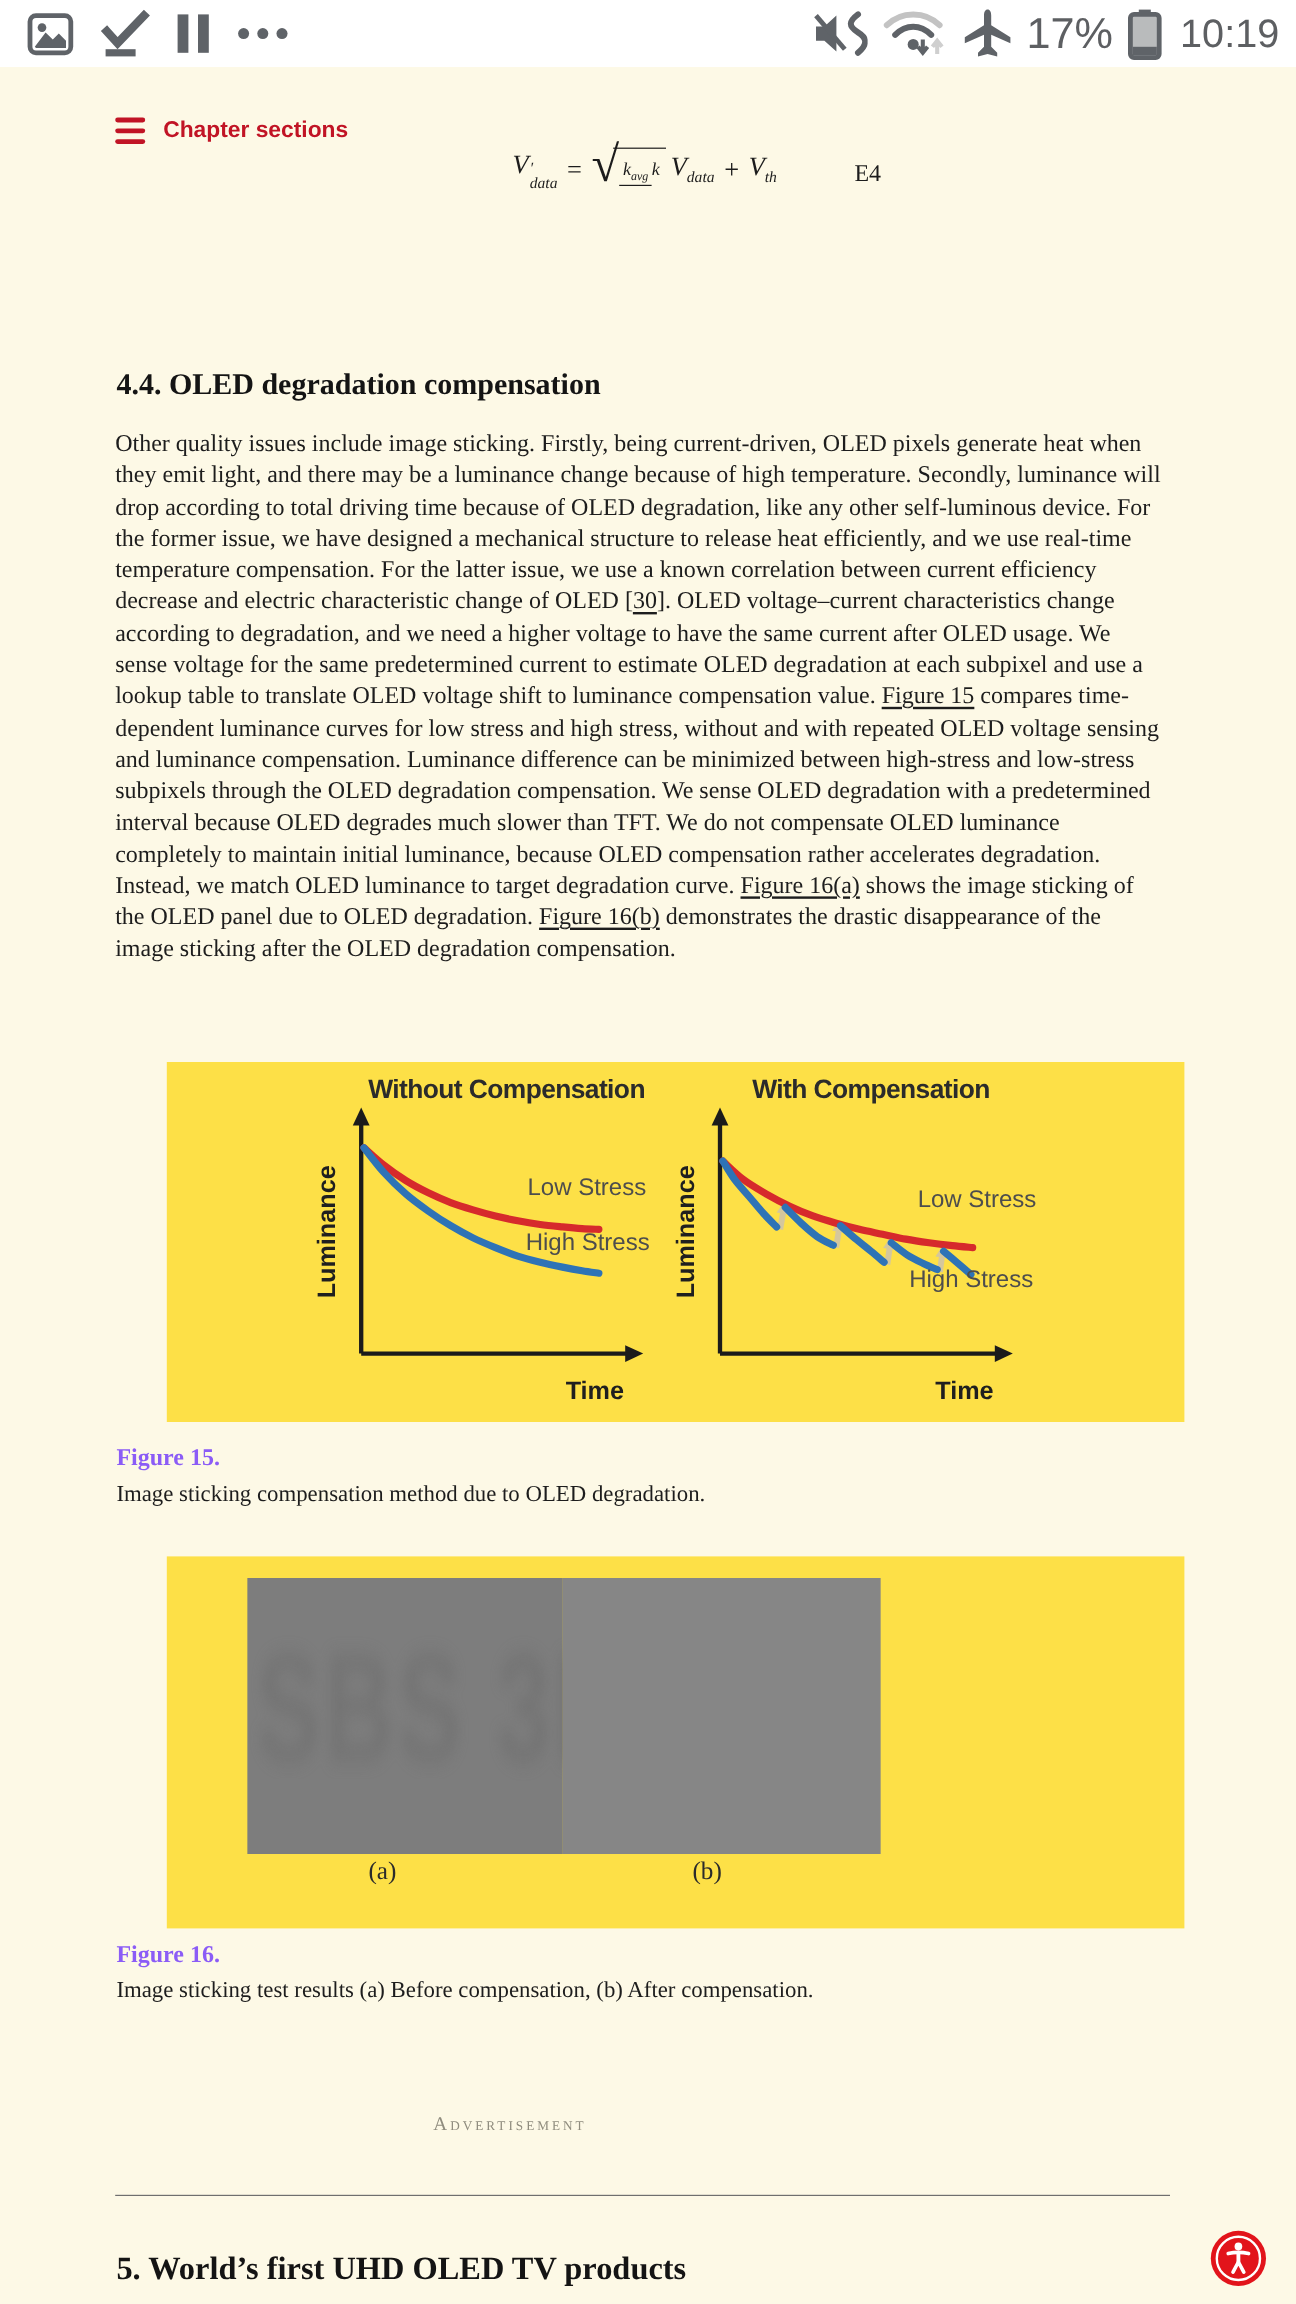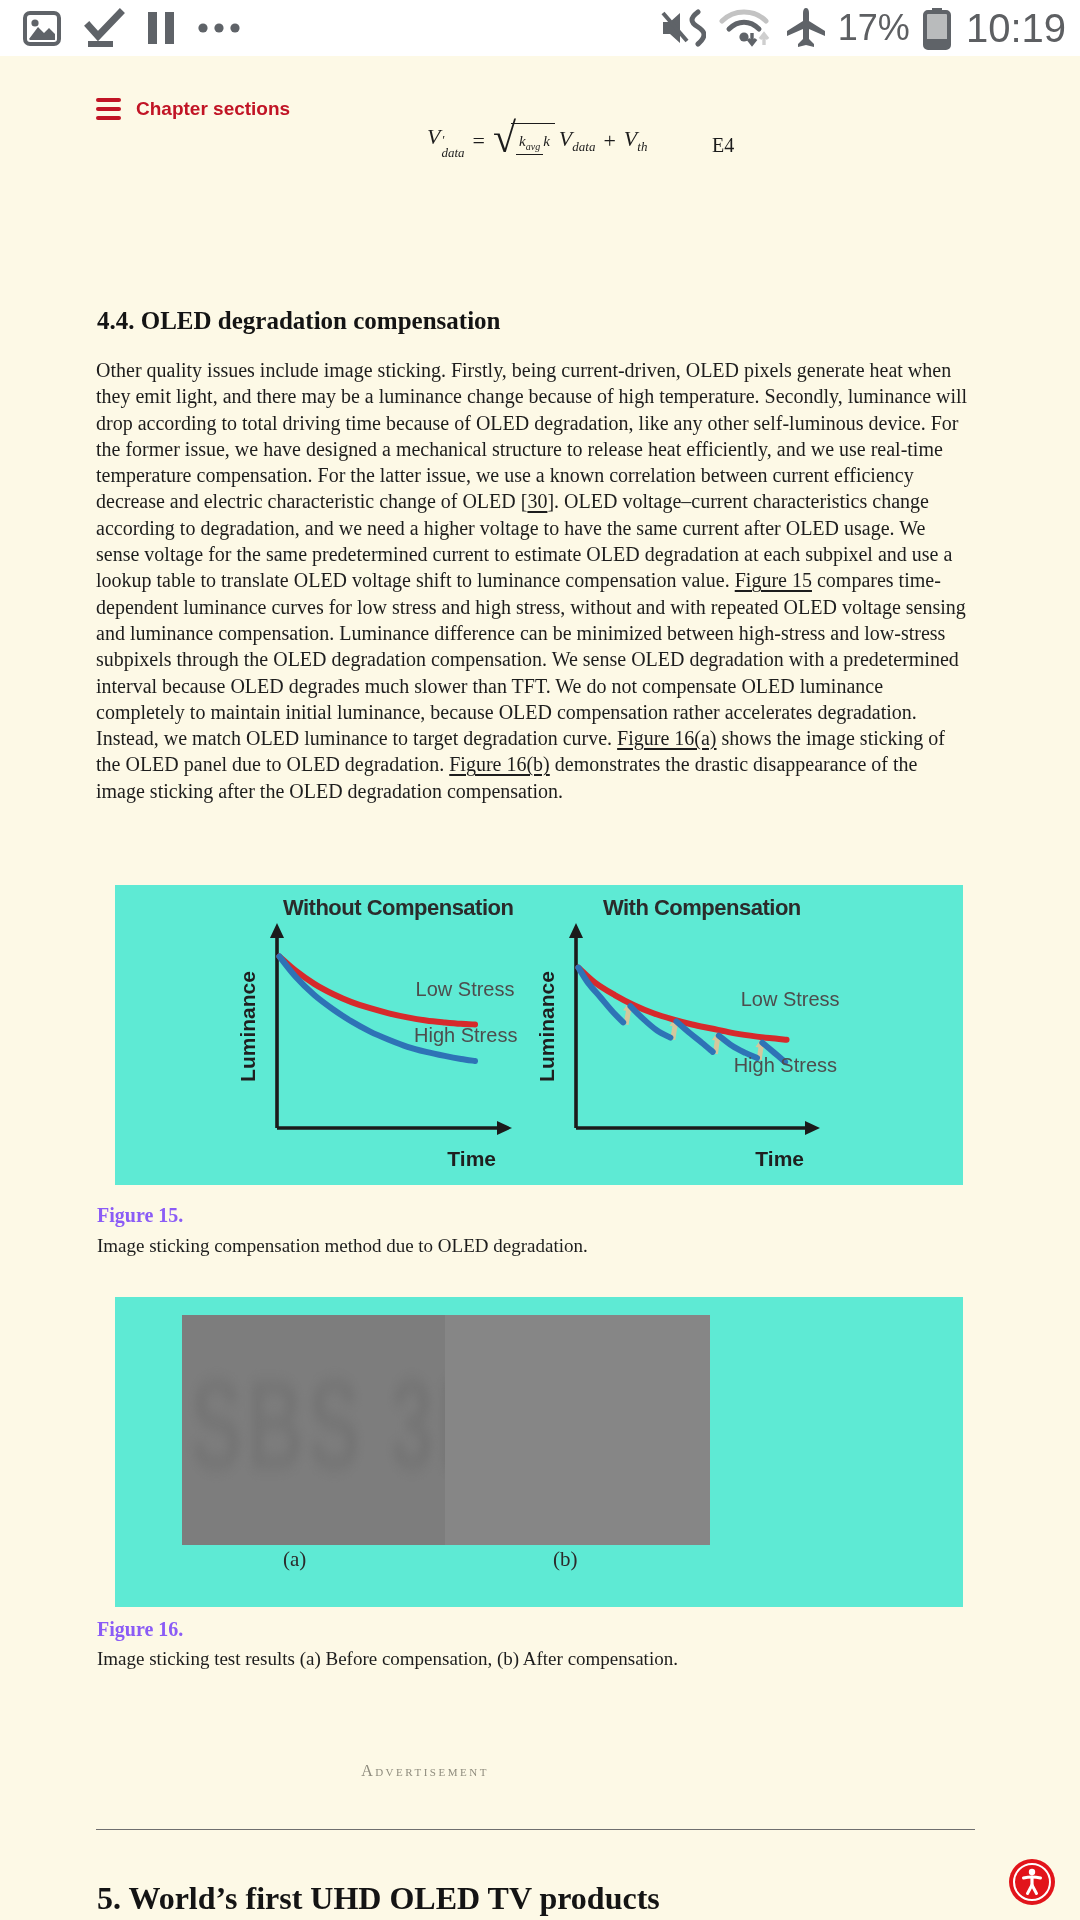--- a/index.html
+++ b/index.html
@@ -3,21 +3,21 @@
 <meta charset="utf-8">
 <style>
   html,body{margin:0;padding:0;}
   body{width:1080px;height:1920px;position:relative;background:#fdf9e6;font-family:"Liberation Serif",serif;overflow:hidden;}
 
   
   .statusbar{position:absolute;left:0;top:0;width:1080px;height:56px;background:#ffffff;display:flex;align-items:center;justify-content:space-between;}
   .sb-left{display:flex;align-items:center;gap:20px;padding-left:22px;}
   .sb-right{display:flex;align-items:center;gap:10px;padding-right:14px;}
   .sb-pct{font-family:"Liberation Sans",sans-serif;font-size:36px;color:#5d5f62;}
-  .sb-time{font-family:"Liberation Sans",sans-serif;font-size:40px;color:#5d5f62;margin-left:2px;}
+  .sb-time{font-family:"Liberation Sans",sans-serif;font-size:33px;color:#5d5f62;margin-left:2px;}
 
   
   .page{position:absolute;left:0;top:56px;width:1080px;height:1864px;background:#fdf9e6;}
 
   .chapter-row{position:absolute;left:96px;top:42px;display:flex;align-items:center;gap:15px;cursor:pointer;}
   .hamburger{display:flex;flex-direction:column;gap:5px;}
   .hamburger span{display:block;width:25px;height:4px;border-radius:2px;background:#c11425;}
   .chapter-label{font-family:"Liberation Sans",sans-serif;font-weight:bold;font-size:19px;color:#c11425;}
 
   
@@ -33,21 +33,21 @@
   .frac sub{font-size:10px;}
   .frac-num{border-bottom:1.4px solid #1c1c1c;padding:0 3px 1px 3px;}
   .eq-label{position:absolute;left:712px;top:78px;font-size:20px;color:#1c1c1c;}
 
   .intro-p{position:absolute;left:96px;top:165px;width:880px;font-size:20px;color:#1d1d1d;}
   .h44{position:absolute;left:97px;top:226px;font-size:25px;font-weight:bold;color:#141414;}
   .body-p{position:absolute;left:96px;top:281px;width:872px;font-size:20px;line-height:26.3px;color:#1d1d1d;}
   .inline-link{color:#1d1d1d;text-decoration:underline;text-underline-offset:3px;}
 
   
-  .fig-panel{position:absolute;background:#5eead4;}
+  .fig-panel{position:absolute;background:#fde047;margin-left:24px;}
   .panel15{left:115px;top:829px;width:848px;height:300px;}
   .panel16{left:115px;top:1241px;width:848px;height:310px;}
 
   .grey-img{position:absolute;left:67px;top:18px;width:528px;height:230px;display:flex;overflow:hidden;}
   .grey-a{width:263px;height:100%;background:#7d7d7d;position:relative;overflow:hidden;}
   .grey-b{width:265px;height:100%;background:#868686;}
   .ghost{position:absolute;left:8px;top:50%;width:100%;transform:translateY(-54%) scaleX(0.62);transform-origin:left center;
          font-family:"Liberation Sans",sans-serif;font-weight:bold;font-size:128px;letter-spacing:6px;color:#6e6e6e;
          filter:blur(7px);opacity:0.55;white-space:nowrap;}
   .sub-label{position:absolute;top:250px;font-size:21px;color:#2b2b2b;}
@@ -55,21 +55,21 @@
   .sub-b{left:438px;}
 
   .cap-title{position:absolute;left:97px;font-size:20px;font-weight:bold;color:#8b5cf6;}
   .cap-text{position:absolute;left:97px;font-size:19px;color:#1d1d1d;}
   .cap15-t{top:1148px;} .cap15-x{top:1179px;text-align:right;}
   .cap16-t{top:1562px;} .cap16-x{top:1592px;}
 
   .adv{position:absolute;left:310px;top:1706px;width:230px;text-align:center;
        font-variant:small-caps;letter-spacing:2.5px;font-size:16px;color:#8f8c7e;}
   .rule{position:absolute;left:96px;top:1773px;width:879px;height:0;border-top:1.4px solid #6f6f6f;}
-  .h5{position:absolute;left:97px;top:1797px;font-size:32px;font-weight:bold;color:#141414;}
+  .h5{position:absolute;left:97px;top:1797px;font-size:27px;font-weight:bold;color:#141414;}
 
   .fab{position:absolute;left:1009px;top:1803px;width:46px;height:46px;border-radius:50%;background:#e2141b;cursor:pointer;}
   .fab-ring{position:absolute;left:4px;top:4px;right:4px;bottom:4px;border:2.4px solid #ffffff;border-radius:50%;}
   .fab svg{position:absolute;left:12px;top:9px;}
 </style>
 </head>
 <body>
 
 <div class="statusbar">
   <div class="sb-left">

